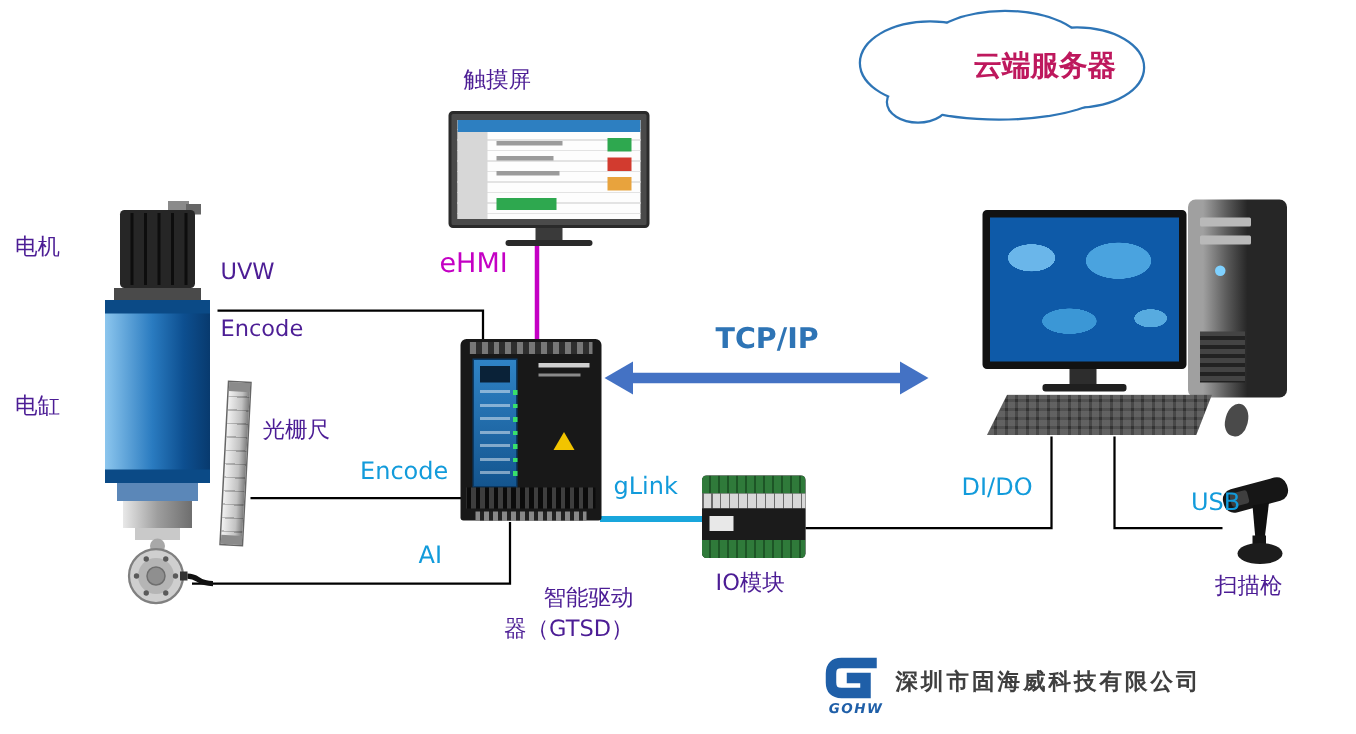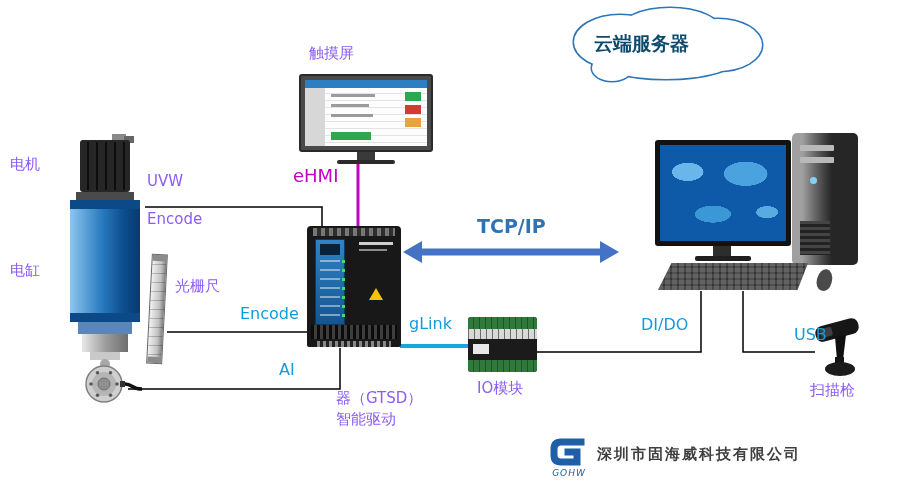--- a/index.html
+++ b/index.html
@@ -2,26 +2,26 @@
 <html><head>
 <meta charset="utf-8">
 <style>
   * { margin:0; padding:0; box-sizing:border-box; }
   html,body { background:#fff; }
   body { font-family:"DejaVu Sans","Liberation Sans",sans-serif; }
   #stage { position:relative; width:904px; height:489px; background:#fff; overflow:hidden; }
 
   .overlay { position:absolute; left:0; top:0; pointer-events:none; }
 
-  .lbl { position:absolute; font-size:15px; color:#8b5cf6; white-space:nowrap; }
+  .lbl { position:absolute; font-size:15px; color:#4c1d95; white-space:nowrap;text-align:right; }
   .lbl.two-line { line-height:20px; }
   .lbl-blue { position:absolute; font-size:16px; color:#129BDB; white-space:nowrap; }
   .lbl-magenta { position:absolute; font-size:18px; font-weight:normal; color:#C400C4; white-space:nowrap; }
   .lbl-tcp { position:absolute; font-size:19px; font-weight:bold; color:#2E74B5; white-space:nowrap; }
-  .lbl-cloud { position:absolute; font-size:19px; font-weight:bold; color:#0c4a6e; text-align:left; white-space:nowrap; }
+  .lbl-cloud { position:absolute; font-size:19px; font-weight:bold; color:#be185d; text-align:right; white-space:nowrap; }
 
   .dev { position:absolute; }
 
   
   .ruler { left:149px; top:254px; width:16px; height:110px;
     background:linear-gradient(90deg,#f2f2f2,#c2c2c2 65%,#7d7d7d);
     background-image:repeating-linear-gradient(180deg, rgba(0,0,0,.22) 0 1px, transparent 1px 9px),
       linear-gradient(90deg,#f2f2f2,#c2c2c2 65%,#7d7d7d);
     border:1px solid #666; transform:rotate(3deg); }
   .ruler .cap { position:absolute; left:0; width:100%; height:6px; background:#8b8b8b; }
@@ -87,22 +87,22 @@
   .io { left:468px; top:317px; width:69px; height:55px; background:#141414; border-radius:3px; overflow:hidden; }
   .io-green { height:12px; background:repeating-linear-gradient(90deg,#2f7a3a 0 5px,#1d5526 5px 6px); }
   .io-band { height:10px; background:#d8d8d8;
     background-image:repeating-linear-gradient(90deg, rgba(0,0,0,.5) 0 1px, transparent 1px 6px); }
   .io-body { height:21px; background:#1b1b1b; position:relative; }
   .io-tag { position:absolute; left:5px; top:5px; width:16px; height:10px; background:#e8e8e8; }
 
   .footer-company { position:absolute; left:597px; top:445px; font-size:15px; font-weight:bold;
     color:#3f3f3f; letter-spacing:2px; white-space:nowrap; }
   .logo { left:549px; top:436px; width:40px; height:46px; }
-  .logo-text { position:absolute; left:0; top:32px; width:40px; text-align:center;
-    font-size:9px; font-weight:normal; font-style:italic; color:#1F5FA8; letter-spacing:1px; }
+  .logo-text { position:absolute; left:0; top:32px; width:40px; text-align:right;
+    font-size:9px; font-weight:bold; font-style:italic; color:#1F5FA8; letter-spacing:1px; }
 </style>
 </head>
 <body>
 
 <div id="stage">
 
   <svg class="overlay" width="904" height="489" viewBox="0 0 904 489">
 
     <g>
       <g stroke="#2E75B6" stroke-width="3" fill="#ffffff">
@@ -290,19 +290,19 @@
 
   <div class="lbl-cloud" style="left:594px; top:31px; width:150px">云端服务器</div>
 
   <div class="lbl-blue" style="left:641px; top:315px">DI/DO</div>
   <div class="lbl-blue" style="left:794px; top:325px">USB</div>
 
   <div class="lbl" style="left:477px; top:379px">IO模块</div>
   <div class="lbl" style="left:810px; top:381px">扫描枪</div>
 
   <div class="lbl two-line" style="left:336px; top:388px; line-height:21px">
+    <span style="display:block">智能驱动</span>
     <span style="display:block">器（GTSD）</span>
-    <span style="display:block">智能驱动</span>
   </div>
 
   <div class="footer-company">深圳市固海威科技有限公司</div>
 
 </div>
 
 </body></html>

